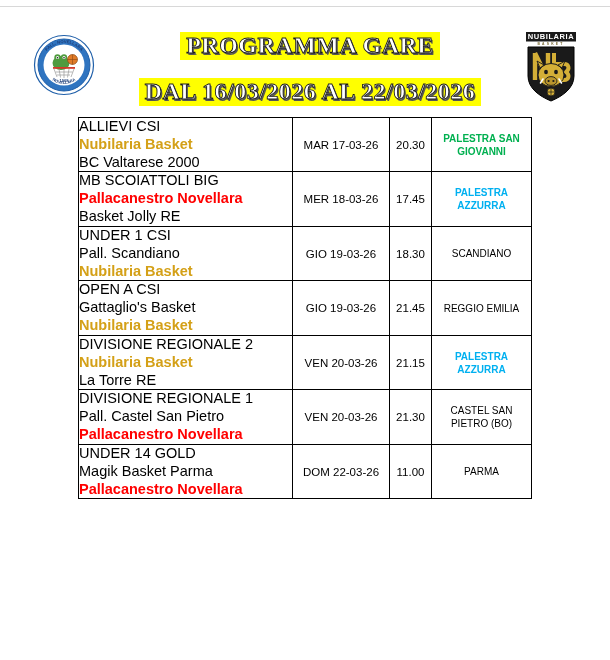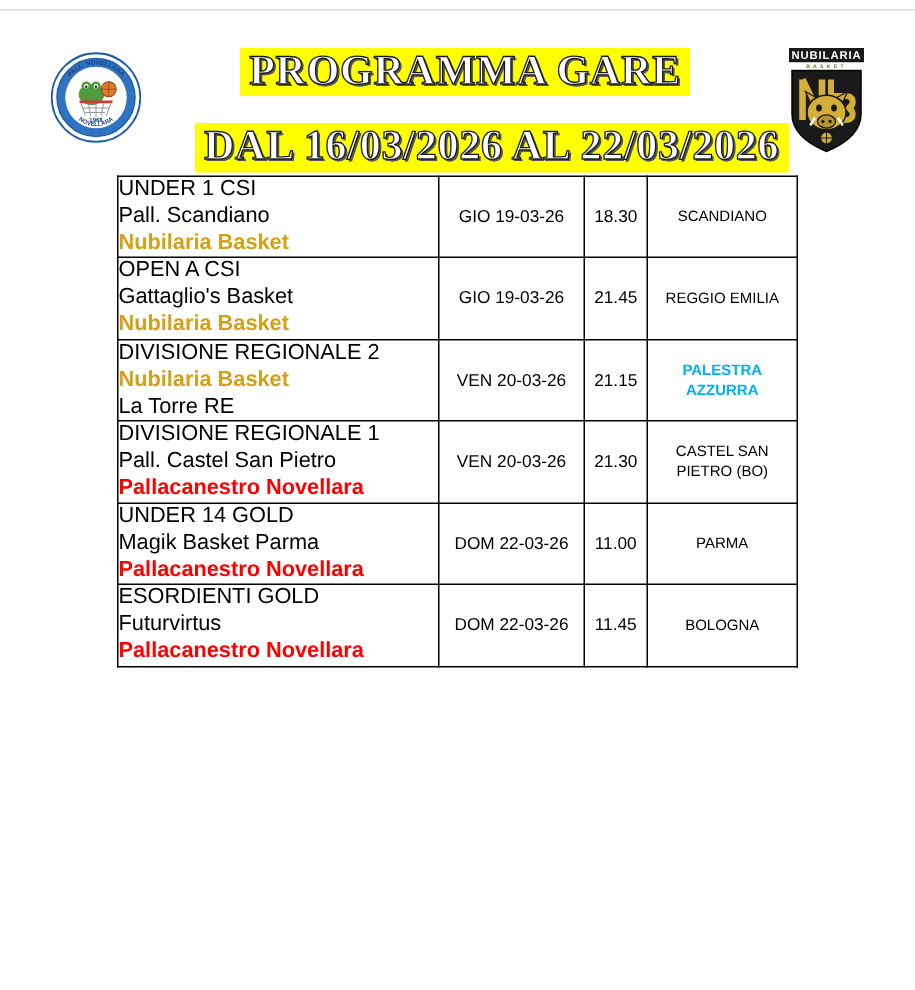--- a/index.html
+++ b/index.html
@@ -51,21 +51,21 @@
     left: 130px;
     top: 14px;
     width: 360px;
     text-align: center;
   }
   .title-line {
     display: inline-block;
     background: #ffff00;
     font-family: "Liberation Serif", serif;
     font-weight: bold;
-    font-size: 28px;
+    font-size: 24px;
     line-height: 1.16;
     letter-spacing: 0.5px;
     color: #ffffff;
     padding: 0 6px;
     white-space: nowrap;
     -webkit-text-stroke: 0.9px #1a1a1a;
     text-shadow:
        1.5px 1.5px 0 #555555,
        1px 1px 0 #777777;
   }
@@ -212,20 +212,40 @@
 <table class="schedule-table">
   <colgroup>
     <col class="col-match">
     <col class="col-date">
     <col class="col-time">
     <col class="col-venue">
   </colgroup>
   <tbody>
       <tr>
         <td class="cell-match">
+          <div class="team-line category">ALLIEVI CSI</div>
+          <div class="team-line nubilaria">Nubilaria Basket</div>
+          <div class="team-line plain">BC Valtarese 2000</div>
+        </td>
+        <td class="cell-date">MAR 17-03-26</td>
+        <td class="cell-time">20.30</td>
+        <td class="cell-venue green">PALESTRA SAN GIOVANNI</td>
+      </tr>
+      <tr>
+        <td class="cell-match">
+          <div class="team-line category">MB SCOIATTOLI BIG</div>
+          <div class="team-line novellara">Pallacanestro Novellara</div>
+          <div class="team-line plain">Basket Jolly RE</div>
+        </td>
+        <td class="cell-date">MER 18-03-26</td>
+        <td class="cell-time">17.45</td>
+        <td class="cell-venue blue">PALESTRA AZZURRA</td>
+      </tr>
+      <tr>
+        <td class="cell-match">
           <div class="team-line category">UNDER 1 CSI</div>
           <div class="team-line plain">Pall. Scandiano</div>
           <div class="team-line nubilaria">Nubilaria Basket</div>
         </td>
         <td class="cell-date">GIO 19-03-26</td>
         <td class="cell-time">18.30</td>
         <td class="cell-venue plain">SCANDIANO</td>
       </tr>
       <tr>
         <td class="cell-match">
@@ -260,24 +280,14 @@
       <tr>
         <td class="cell-match">
           <div class="team-line category">UNDER 14 GOLD</div>
           <div class="team-line plain">Magik Basket Parma</div>
           <div class="team-line novellara">Pallacanestro Novellara</div>
         </td>
         <td class="cell-date">DOM 22-03-26</td>
         <td class="cell-time">11.00</td>
         <td class="cell-venue plain">PARMA</td>
       </tr>
-      <tr>
-        <td class="cell-match">
-          <div class="team-line category">ESORDIENTI GOLD</div>
-          <div class="team-line plain">Futurvirtus</div>
-          <div class="team-line novellara">Pallacanestro Novellara</div>
-        </td>
-        <td class="cell-date">DOM 22-03-26</td>
-        <td class="cell-time">11.45</td>
-        <td class="cell-venue plain">BOLOGNA</td>
-      </tr>
     </tbody>
 </table>
 
 </body></html>

